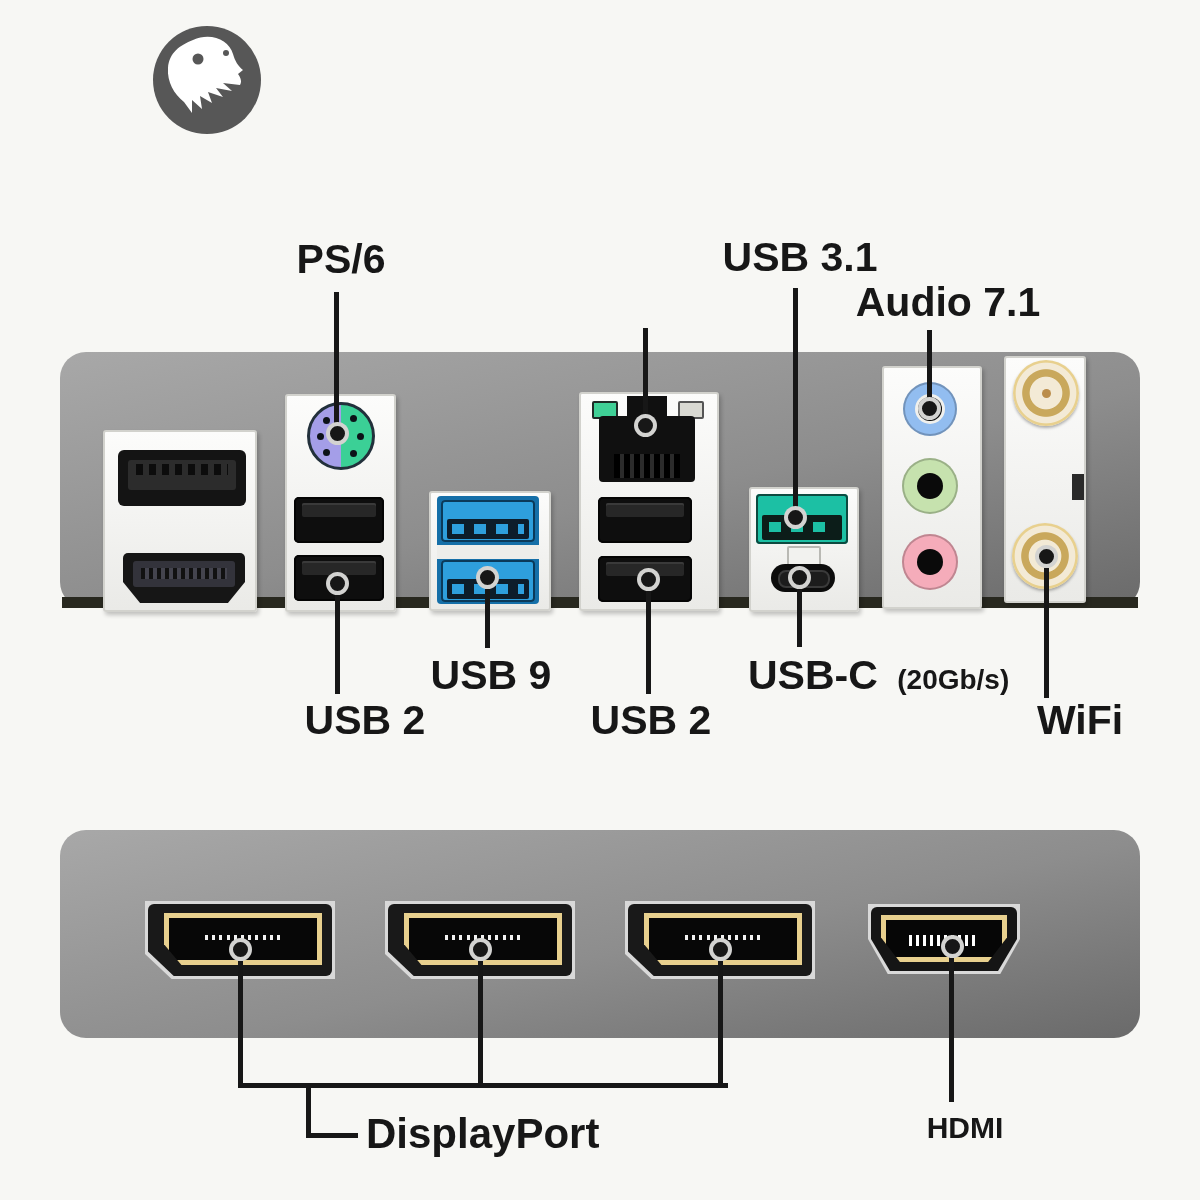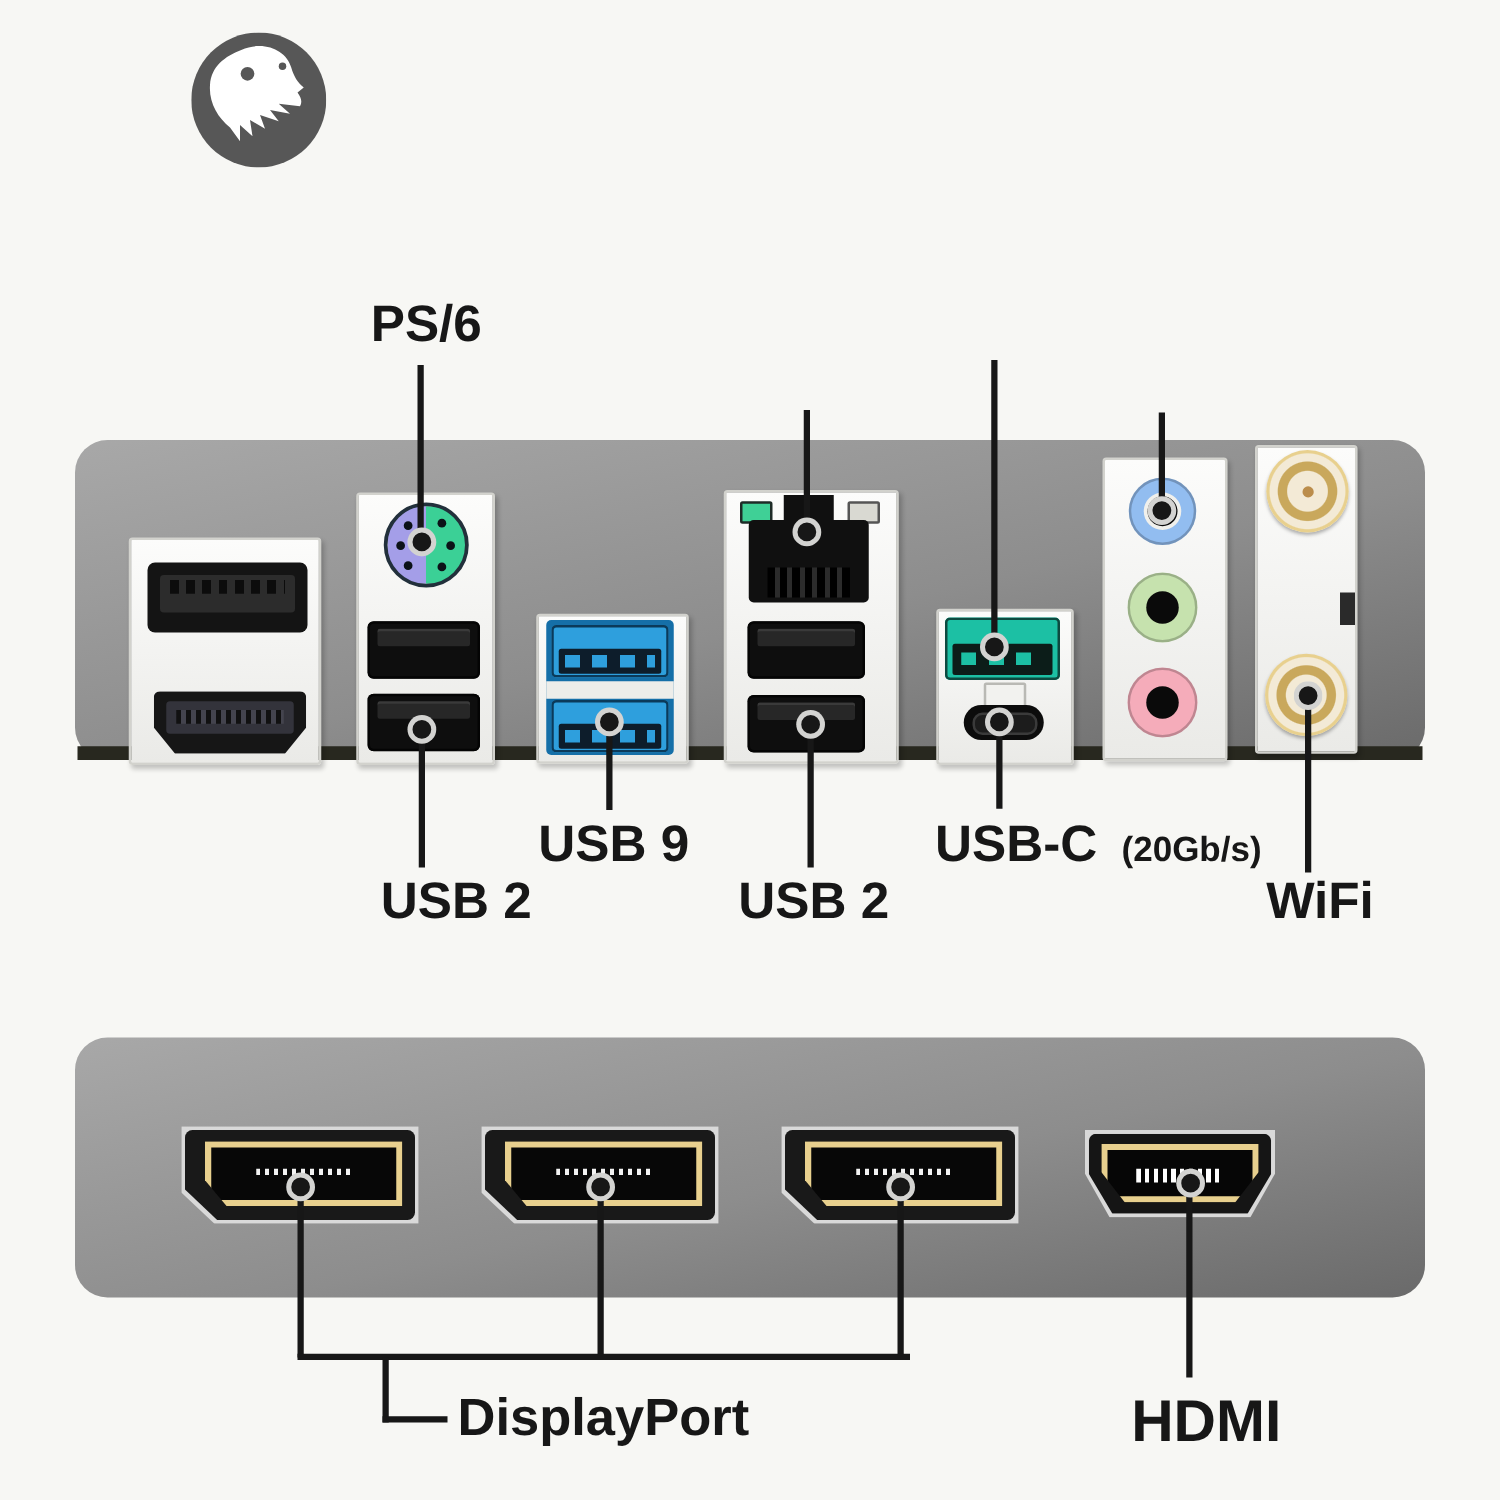--- a/index.html
+++ b/index.html
@@ -172,28 +172,30 @@
   <div class="abs dot" style="left:634px;top:414px"></div>
   <div class="abs dot" style="left:784px;top:506px"></div>
   <div class="abs dot" style="left:918px;top:397px"></div>
   <div class="abs dot" style="left:326px;top:572px"></div>
   <div class="abs dot" style="left:476px;top:566px"></div>
   <div class="abs dot" style="left:637px;top:568px"></div>
   <div class="abs dot" style="left:788px;top:566px"></div>
   <div class="abs dot" style="left:1035px;top:545px"></div>
 
   <div class="abs lbl center" style="left:341px;top:238px">PS/6</div>
+  <div class="abs lbl center" style="left:800px;top:236px">USB 3.1</div>
+  <div class="abs lbl center" style="left:948px;top:281px">Audio 7.1</div>
   <div class="abs lbl center" style="left:365px;top:699px">USB 2</div>
   <div class="abs lbl center" style="left:491px;top:654px">USB 9</div>
   <div class="abs lbl center" style="left:651px;top:699px">USB 2</div>
   <div class="abs lbl" style="left:748px;top:654px">
     <span>USB-C</span>
     <span style="font-size:28px;margin-left:8px">(20Gb/s)</span>
   </div>
-  <div class="abs lbl center" style="left:1056px;top:699px">WiFi</div>
+  <div class="abs lbl center" style="left:1080px;top:699px">WiFi</div>
 
   <div class="abs panel" style="left:60px;top:830px;width:1080px;height:208px"></div>
 
   <div class="abs dpwrap" style="left:145px;top:901px;width:190px;height:78px">
     <div class="dpbody">
         <div class="dpgold">
           <div class="dppins"></div>
         </div>
       </div>
   </div>
@@ -226,15 +228,15 @@
   <div class="abs line" style="left:306px;top:1086px;height:52px"></div>
   <div class="abs hline" style="left:306px;top:1133px;width:52px"></div>
   <div class="abs line" style="left:949px;top:947px;height:155px"></div>
 
   <div class="abs dot" style="left:229px;top:938px"></div>
   <div class="abs dot" style="left:469px;top:938px"></div>
   <div class="abs dot" style="left:709px;top:938px"></div>
   <div class="abs dot" style="left:941px;top:935px"></div>
 
   <div class="abs lbl" style="left:366px;top:1112px;font-size:42px">DisplayPort</div>
-  <div class="abs lbl center" style="left:965px;top:1112px;font-size:47px">HDMI</div>
+  <div class="abs lbl center" style="left:965px;top:1112px;font-size:30px">HDMI</div>
 
 </div>
 
 </body></html>

